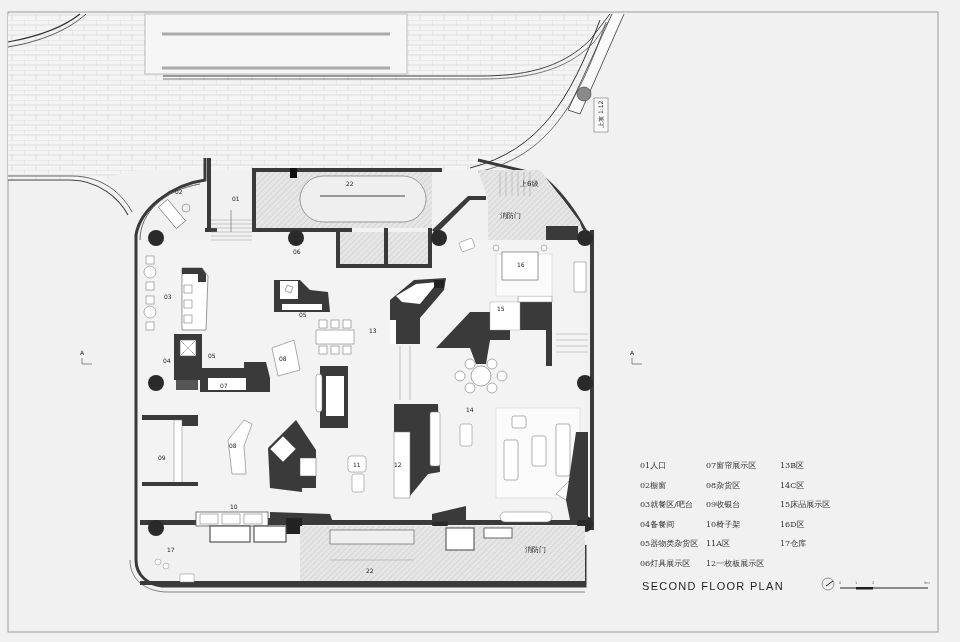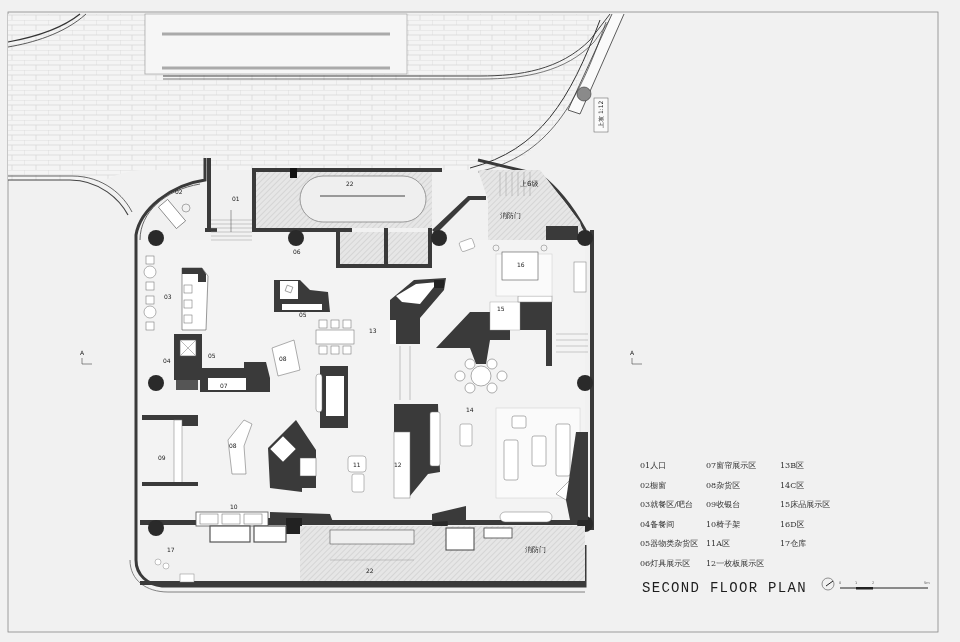--- a/index.html
+++ b/index.html
@@ -2,21 +2,21 @@
 <html><head>
 <meta charset="utf-8">
 <style>
   html,body{margin:0;padding:0;background:#f1f1f1;}
   body{width:960px;height:642px;position:relative;overflow:hidden;font-family:"DejaVu Sans",sans-serif;}
   #plan{position:absolute;left:0;top:0;}
   .lbl{font-family:"DejaVu Sans",sans-serif;font-size:6px;fill:#222;}
   .cn{font-family:"DejaVu Sans",sans-serif;font-size:7px;fill:#222;}
   .legend{position:absolute;left:640px;top:460px;display:grid;grid-template-columns:66px 74px 80px;row-gap:8px;font-family:"DejaVu Serif",serif;font-size:8px;color:#333;}
   .legend span{white-space:nowrap;line-height:11.5px;}
-  .title{position:absolute;left:642px;top:580px;font-family:Liberation Mono, monospace;font-size:14px;letter-spacing:1.3px;color:#1e1e1e;}
+  .title{position:absolute;left:642px;top:580px;font-family:Liberation Sans, sans-serif;font-size:11px;letter-spacing:1.3px;color:#1e1e1e;}
   .scale{position:absolute;left:820px;top:572px;}
 </style>
 </head>
 <body>
 
 <svg id="plan" width="960" height="642" viewBox="0 0 960 642" xmlns="http://www.w3.org/2000/svg">
   <defs>
     <pattern id="brick" width="24" height="10" patternUnits="userSpaceOnUse">
       <rect width="24" height="10" fill="#f4f4f4"></rect>
       <path d="M0 0H24M0 5H24M0 0V5M12 5V10" stroke="#cfcfcf" stroke-width="0.6" fill="none"></path>

